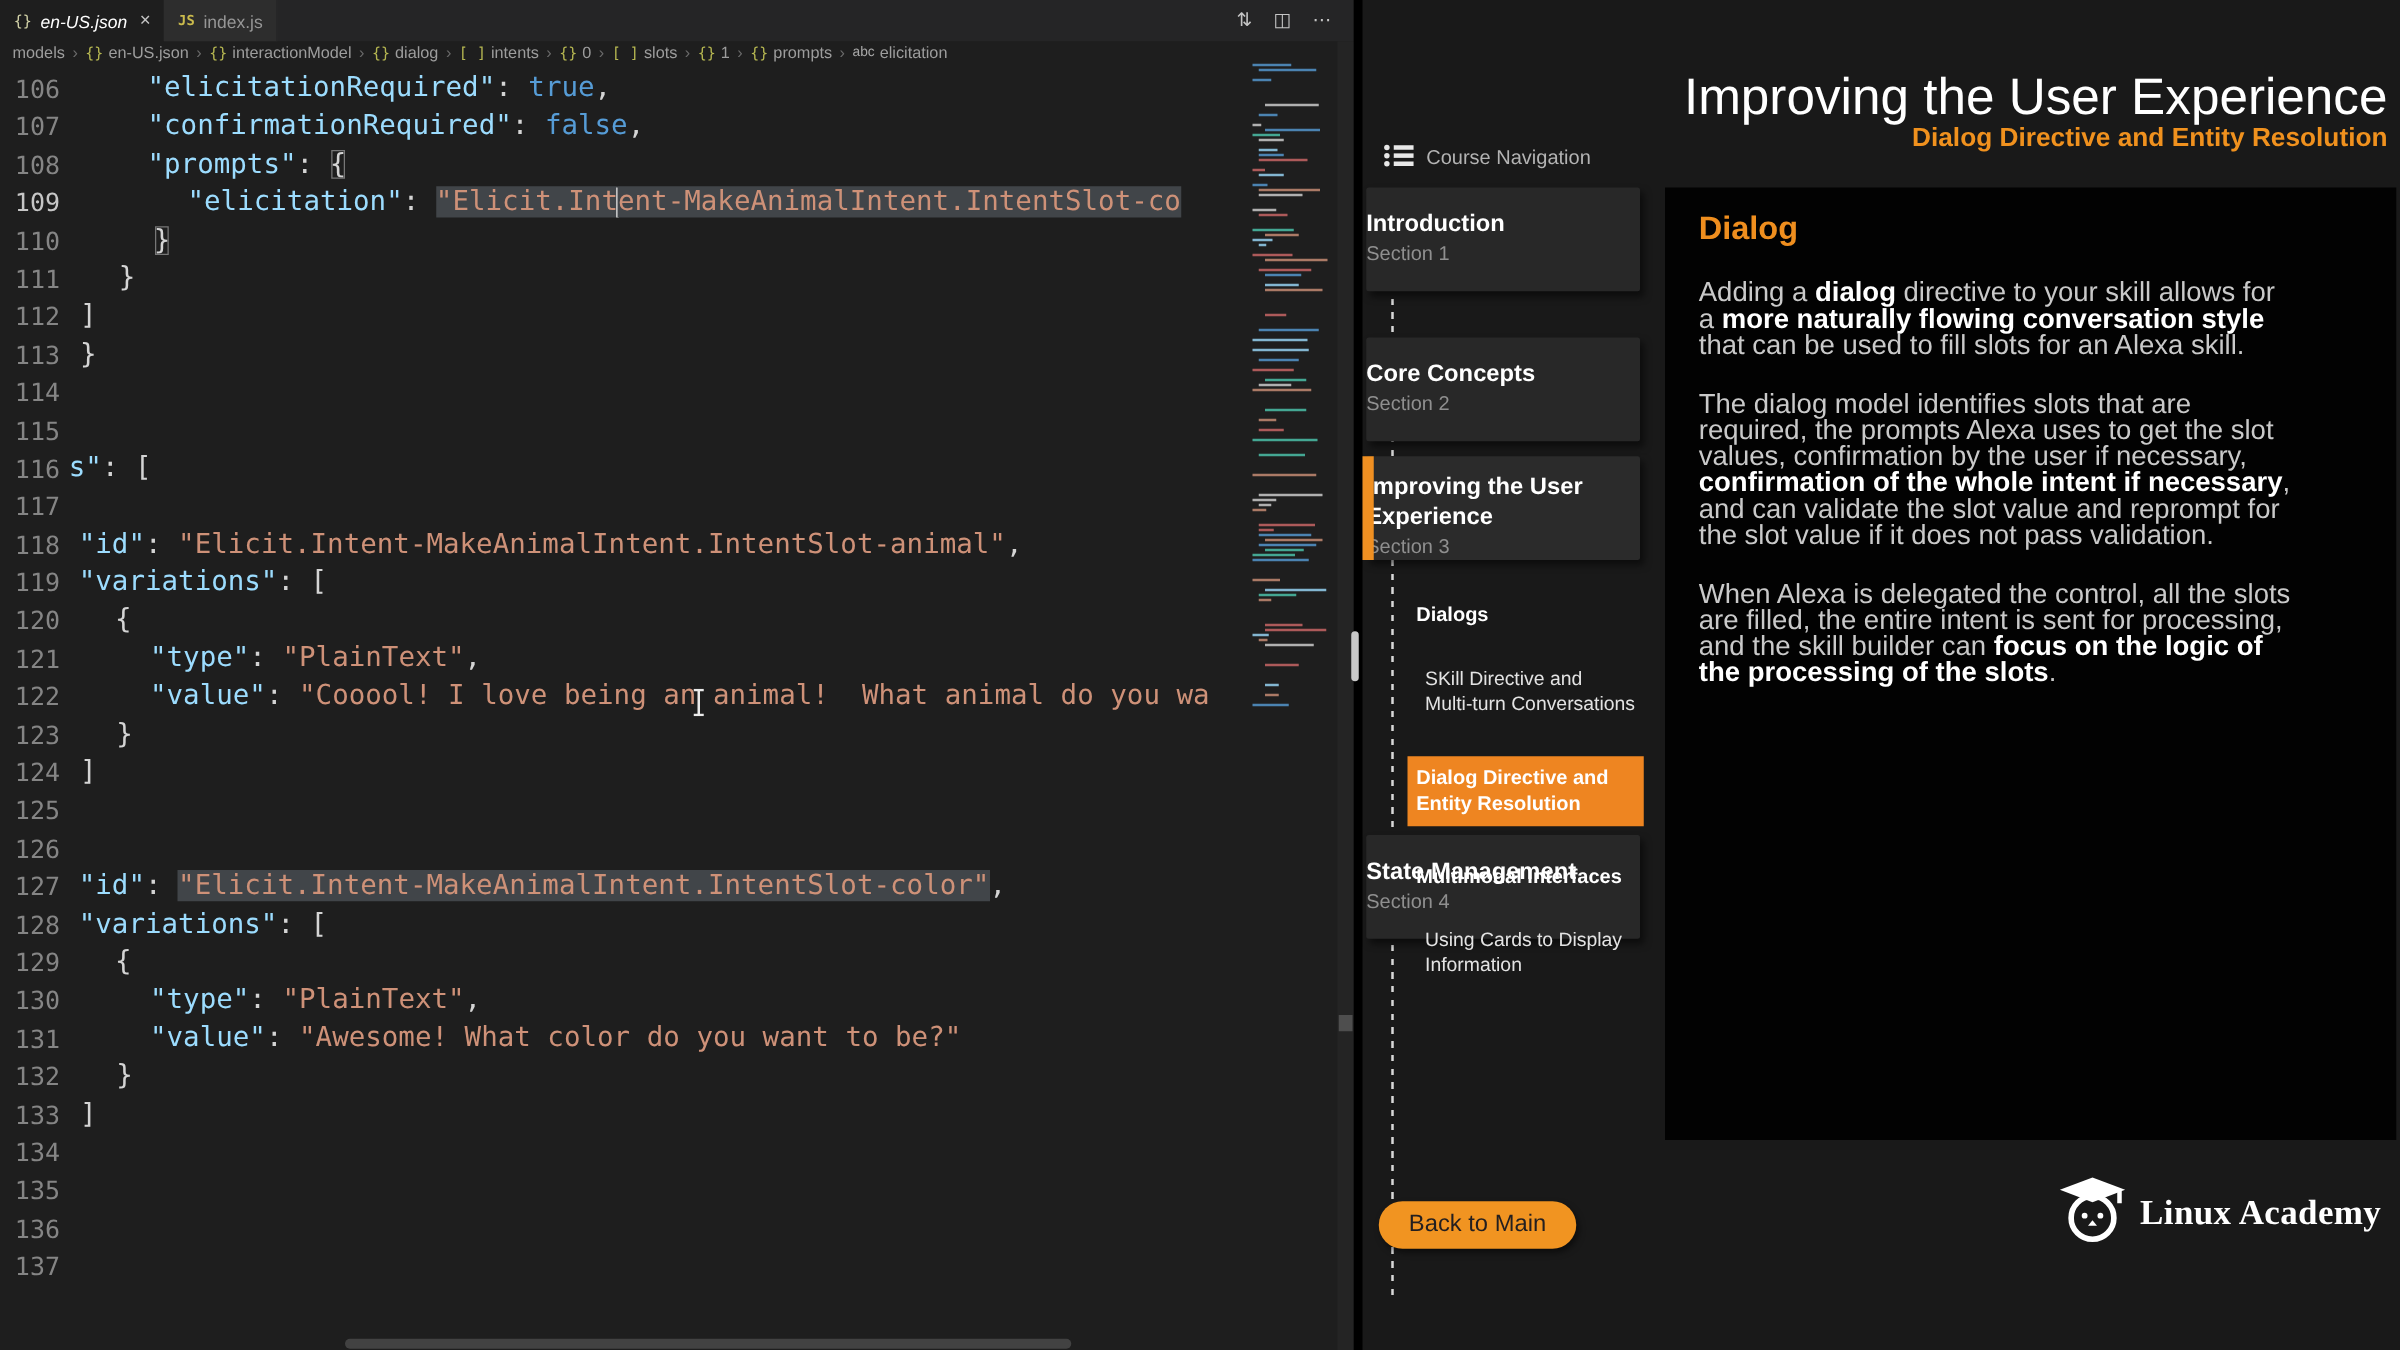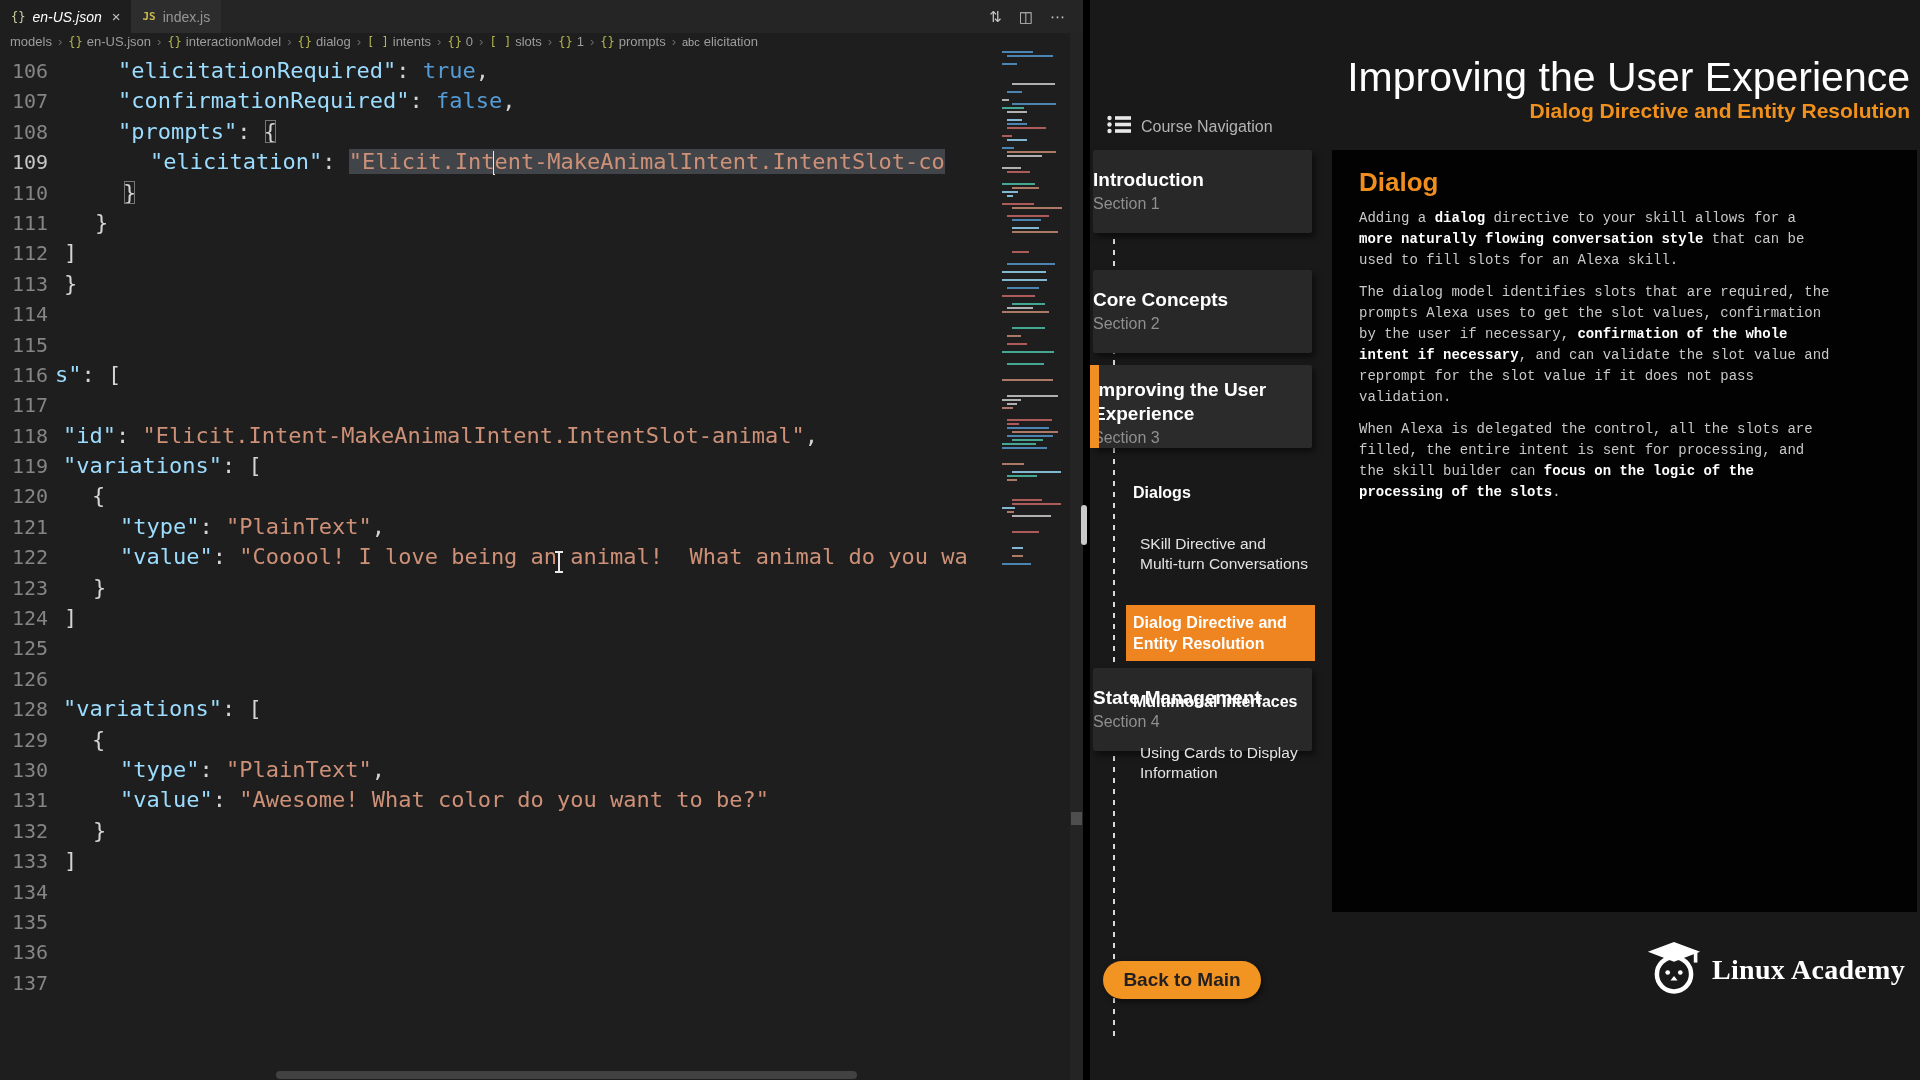--- a/index.html
+++ b/index.html
@@ -64,26 +64,26 @@
   .card2{top:270px;height:83px;}
   .card3{top:365px;height:83px;padding-top:13px;background:#2b2b2b;}
   .card3::before{content:"";position:absolute;left:-3px;top:0;width:9px;height:100%;background:#f09022;}
   .card4{top:668px;height:83px;}
   #lessons{position:absolute;left:33px;top:452px;width:192px;}
   .lesson{color:#e3e3e3;font-size:15.5px;line-height:20px;white-space:pre-line;
           padding-left:17px;margin-bottom:11px;cursor:pointer;margin-top:31px;}
   .lesson.bold{font-weight:bold;color:#fff;font-size:16px;padding-left:10px;}
   .lesson.active{background:#ee8521;margin-left:3px;padding:7px 8px 7px 7px;line-height:21px;}
   #back-btn{position:absolute;left:13px;top:961px;width:158px;height:38px;background:#f19421;border-radius:20px;
-            display:flex;align-items:center;justify-content:center;color:#231f20;font-weight:bold;font-size:19px;
+            display:flex;align-items:center;justify-content:center;color:#231f20;font-weight:normal;font-size:19px;
             cursor:pointer;box-shadow:2px 3px 5px rgba(0,0,0,.5);}
   #content-panel{position:absolute;left:242px;top:150px;width:585px;height:762px;background:#020202;
                  box-sizing:border-box;padding:17px 0 0 27px;}
   #content-heading{color:#ef8e1e;font-size:26px;font-weight:bold;line-height:30px;}
-  .para{width:478px;color:#c9c9c9;font-size:14px;line-height:21px;margin-top:11px;font-family:Liberation Mono, monospace;}
+  .para{width:478px;color:#c9c9c9;font-size:22px;line-height:21px;margin-top:26px;}
   .para b{color:#fff;}
   #brand{position:absolute;right:15px;top:940px;display:flex;align-items:center;gap:11px;}
   #brand .btxt{color:#fff;font-weight:bold;font-size:28px;letter-spacing:.3px;font-family:Liberation Serif, serif;}
 </style>
 </head>
 <body>
 
 <div id="screen">
 
   <div id="vscode">
@@ -170,20 +170,21 @@
         <div class="code-row"><span class="gutter">117</span><span class="codetxt" style="padding-left: 0px;"></span></div>
         <div class="code-row"><span class="gutter">118</span><span class="codetxt" style="padding-left: 8px;"><span class="tok-k">"id"</span><span class="tok-p">: </span><span class="tok-s">"Elicit.Intent-MakeAnimalIntent.IntentSlot-animal"</span><span class="tok-p">,</span></span></div>
         <div class="code-row"><span class="gutter">119</span><span class="codetxt" style="padding-left: 8px;"><span class="tok-k">"variations"</span><span class="tok-p">: [</span></span></div>
         <div class="code-row"><span class="gutter">120</span><span class="codetxt" style="padding-left: 37px;"><span class="tok-p">{</span></span></div>
         <div class="code-row"><span class="gutter">121</span><span class="codetxt" style="padding-left: 65px;"><span class="tok-k">"type"</span><span class="tok-p">: </span><span class="tok-s">"PlainText"</span><span class="tok-p">,</span></span></div>
         <div class="code-row"><span class="gutter">122</span><span class="codetxt" style="padding-left: 65px;"><span class="tok-k">"value"</span><span class="tok-p">: </span><span class="tok-s">"Cooool! I love being an animal!  What animal do you wa</span></span></div>
         <div class="code-row"><span class="gutter">123</span><span class="codetxt" style="padding-left: 38px;"><span class="tok-p">}</span></span></div>
         <div class="code-row"><span class="gutter">124</span><span class="codetxt" style="padding-left: 9px;"><span class="tok-p">]</span></span></div>
         <div class="code-row"><span class="gutter">125</span><span class="codetxt" style="padding-left: 0px;"></span></div>
         <div class="code-row"><span class="gutter">126</span><span class="codetxt" style="padding-left: 0px;"></span></div>
+        <div class="code-row"><span class="gutter">127</span><span class="codetxt" style="padding-left: 8px;"><span class="tok-k">"id"</span><span class="tok-p">: </span><span class="tok-sel">"Elicit.Intent-MakeAnimalIntent.IntentSlot-color"</span><span class="tok-p">,</span></span></div>
         <div class="code-row"><span class="gutter">128</span><span class="codetxt" style="padding-left: 8px;"><span class="tok-k">"variations"</span><span class="tok-p">: [</span></span></div>
         <div class="code-row"><span class="gutter">129</span><span class="codetxt" style="padding-left: 37px;"><span class="tok-p">{</span></span></div>
         <div class="code-row"><span class="gutter">130</span><span class="codetxt" style="padding-left: 65px;"><span class="tok-k">"type"</span><span class="tok-p">: </span><span class="tok-s">"PlainText"</span><span class="tok-p">,</span></span></div>
         <div class="code-row"><span class="gutter">131</span><span class="codetxt" style="padding-left: 65px;"><span class="tok-k">"value"</span><span class="tok-p">: </span><span class="tok-s">"Awesome! What color do you want to be?"</span></span></div>
         <div class="code-row"><span class="gutter">132</span><span class="codetxt" style="padding-left: 38px;"><span class="tok-p">}</span></span></div>
         <div class="code-row"><span class="gutter">133</span><span class="codetxt" style="padding-left: 9px;"><span class="tok-p">]</span></span></div>
         <div class="code-row"><span class="gutter">134</span><span class="codetxt" style="padding-left: 0px;"></span></div>
         <div class="code-row"><span class="gutter">135</span><span class="codetxt" style="padding-left: 0px;"></span></div>
         <div class="code-row"><span class="gutter">136</span><span class="codetxt" style="padding-left: 0px;"></span></div>
         <div class="code-row"><span class="gutter">137</span><span class="codetxt" style="padding-left: 0px;"></span></div>

